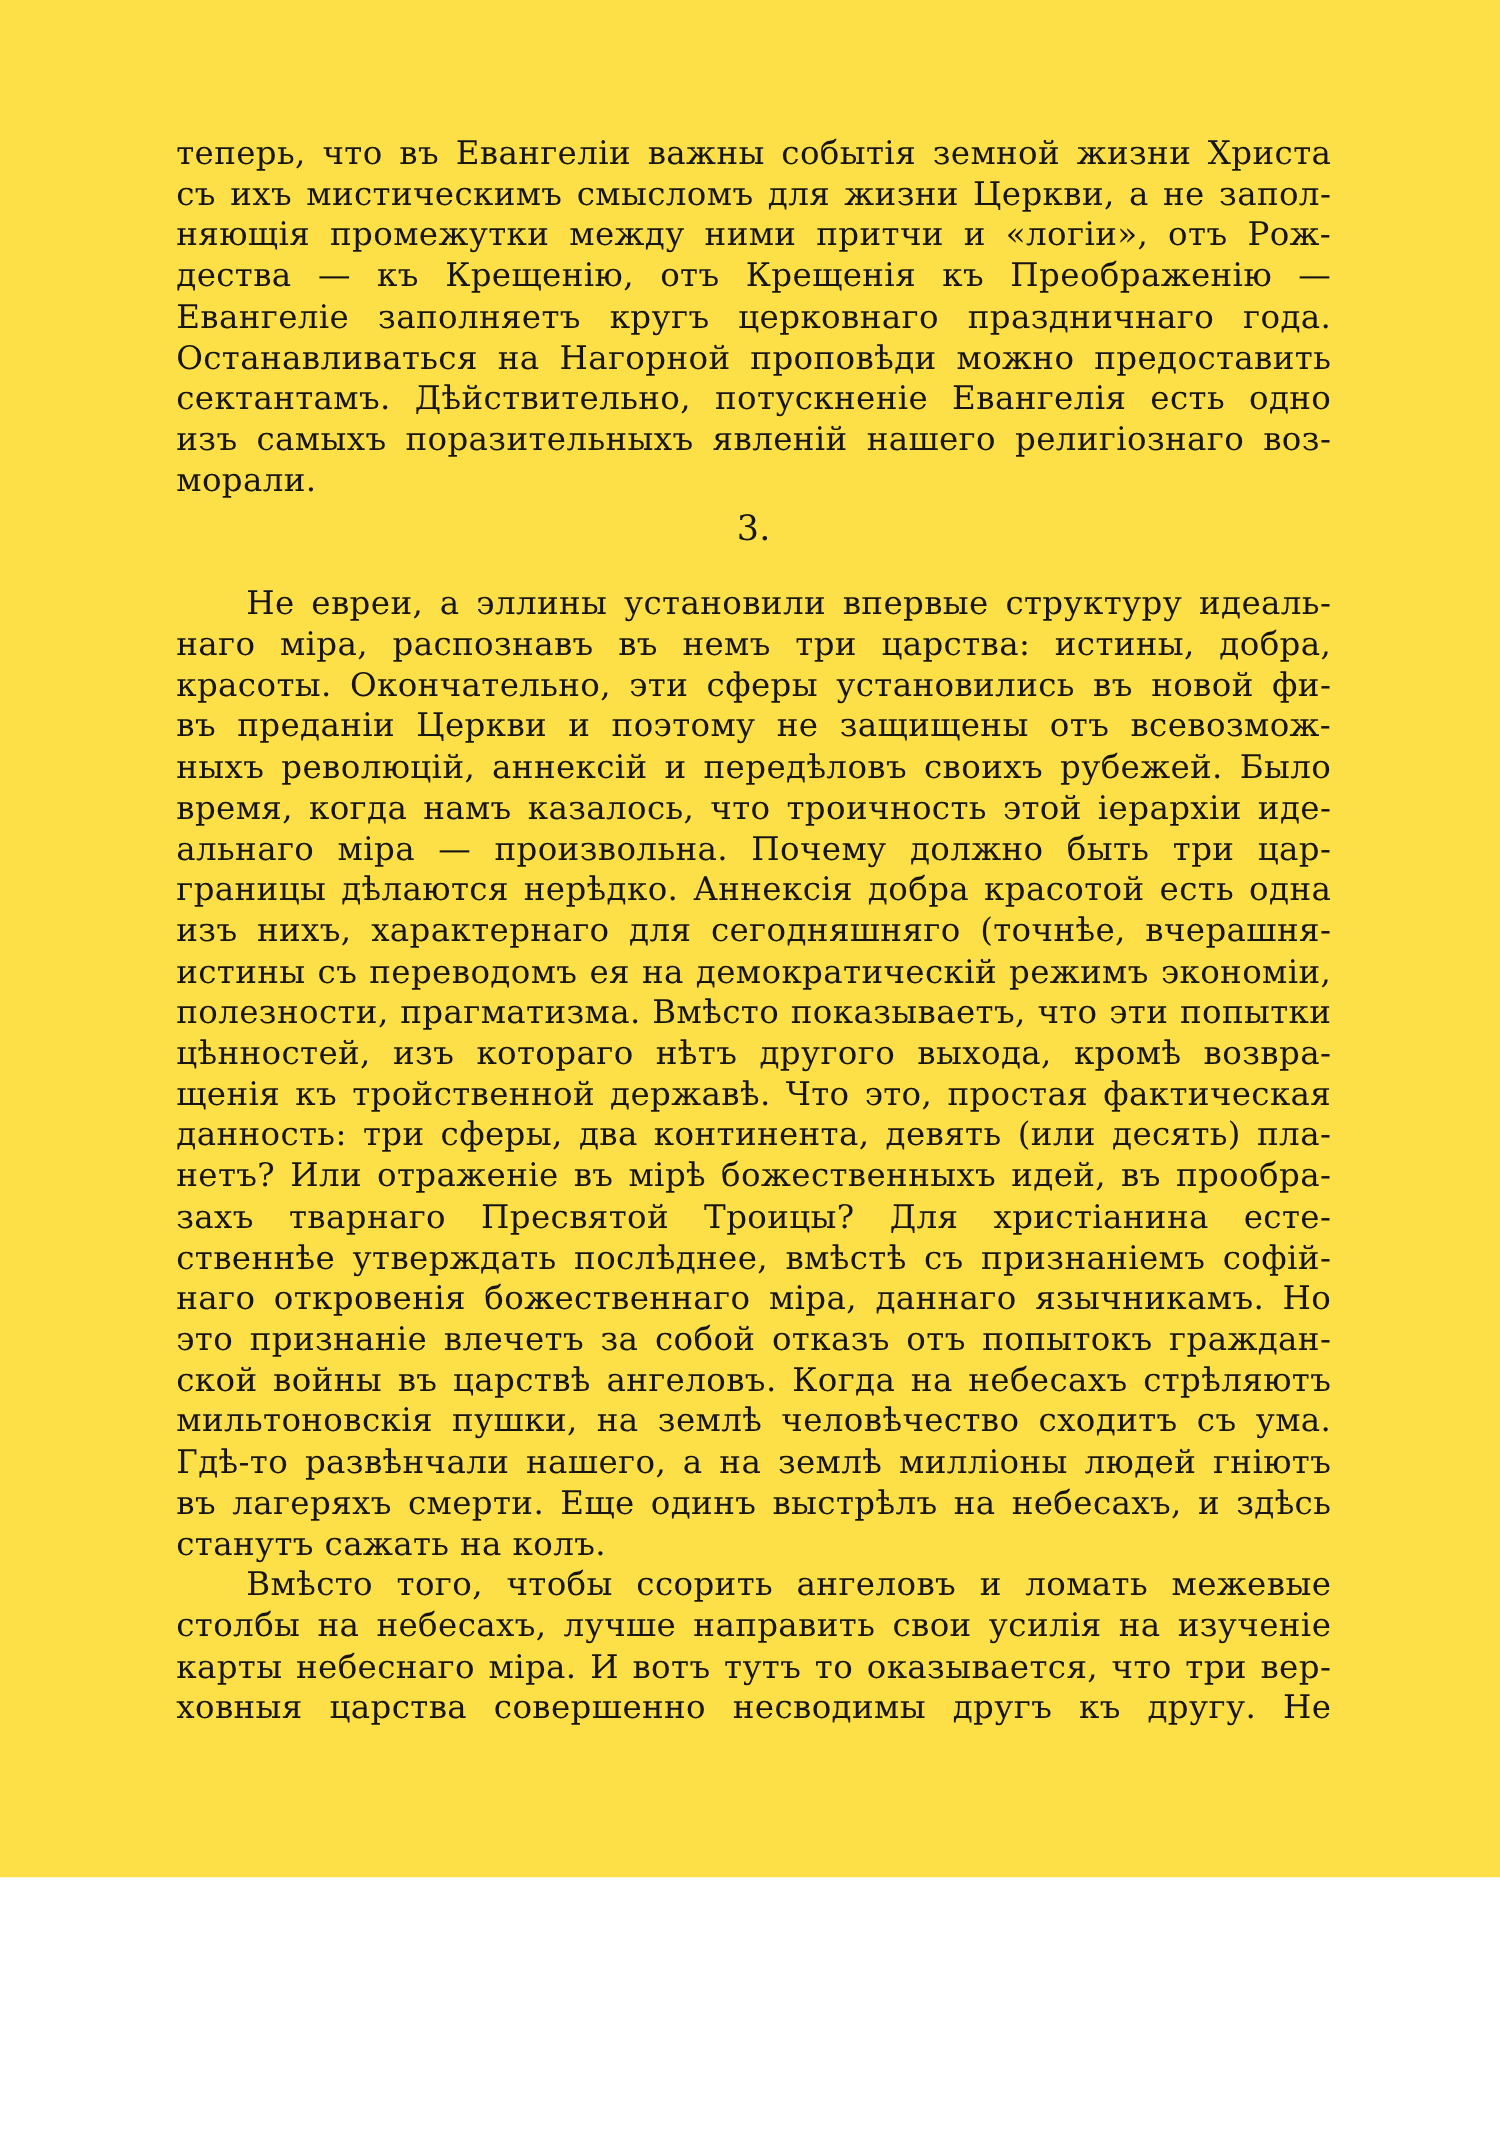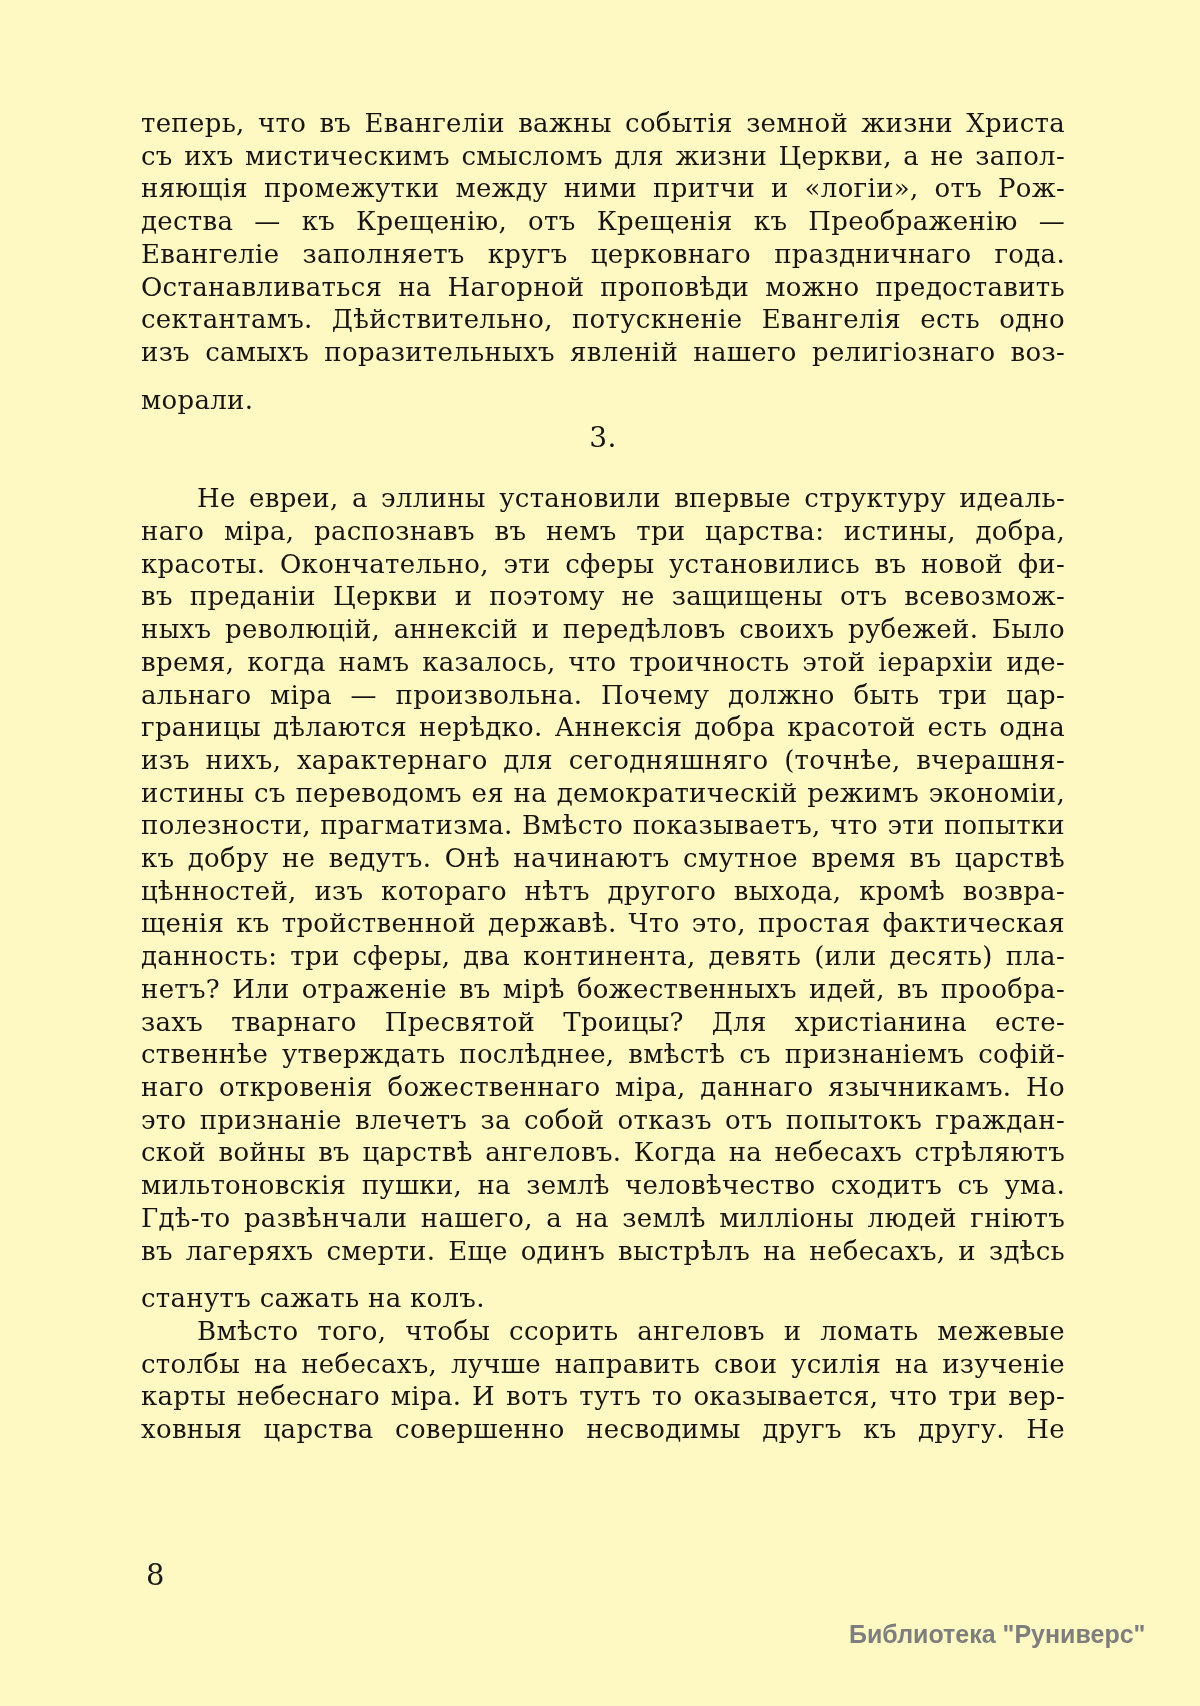--- a/index.html
+++ b/index.html
@@ -1,39 +1,39 @@
 <!DOCTYPE html>
 <html><head>
 <meta charset="utf-8">
 <style>
   html, body { margin: 0; padding: 0; background: #ffffff; }
   .page {
     position: relative;
     width: 1200px;
-    height: 1706px;
-    background: #fef9c3;
+    height: 1502px;
+    background: #fde047;
     overflow: hidden;
     font-family: "DejaVu Serif", serif;
     color: #171513;
   }
   .text-block {
     position: absolute;
     left: 141px;
     top: 107px;
     width: 924px;
     font-size: 26px;
     line-height: 32.7px;
     letter-spacing: 0.3px;
   }
   .paragraph { margin: 0; }
   .line {
     text-align: justify;
     text-align-last: justify;
   }
-  .line.short { text-align-last: left; margin-top: 15px; }
+  .line.short { text-align-last: left; }
   .indent-first .line:first-child { text-indent: 56px; }
   .section-heading {
     display: block;
     text-align: center;
     font-size: 28px;
     font-weight: normal;
     line-height: 36px;
     margin: 4px 0 26px 0;
   }
   .page-number {
@@ -75,21 +75,20 @@
         <div class="line">наго міра, распознавъ въ немъ три царства: истины, добра,</div>
         <div class="line">красоты. Окончательно, эти сферы установились въ новой фи-</div>
         <div class="line">въ преданіи Церкви и поэтому не защищены отъ всевозмож-</div>
         <div class="line">ныхъ революцій, аннексій и передѣловъ своихъ рубежей. Было</div>
         <div class="line">время, когда намъ казалось, что троичность этой іерархіи иде-</div>
         <div class="line">альнаго міра — произвольна. Почему должно быть три цар-</div>
         <div class="line">границы дѣлаются нерѣдко. Аннексія добра красотой есть одна</div>
         <div class="line">изъ нихъ, характернаго для сегодняшняго (точнѣе, вчерашня-</div>
         <div class="line">истины съ переводомъ ея на демократическій режимъ экономіи,</div>
         <div class="line">полезности, прагматизма. Вмѣсто показываетъ, что эти попытки</div>
-        <div class="line">къ добру не ведутъ. Онѣ начинаютъ смутное время въ царствѣ</div>
         <div class="line">цѣнностей, изъ котораго нѣтъ другого выхода, кромѣ возвра-</div>
         <div class="line">щенія къ тройственной державѣ. Что это, простая фактическая</div>
         <div class="line">данность: три сферы, два континента, девять (или десять) пла-</div>
         <div class="line">нетъ? Или отраженіе въ мірѣ божественныхъ идей, въ прообра-</div>
         <div class="line">захъ тварнаго Пресвятой Троицы? Для христіанина есте-</div>
         <div class="line">ственнѣе утверждать послѣднее, вмѣстѣ съ признаніемъ софій-</div>
         <div class="line">наго откровенія божественнаго міра, даннаго язычникамъ. Но</div>
         <div class="line">это признаніе влечетъ за собой отказъ отъ попытокъ граждан-</div>
         <div class="line">ской войны въ царствѣ ангеловъ. Когда на небесахъ стрѣляютъ</div>
         <div class="line">мильтоновскія пушки, на землѣ человѣчество сходитъ съ ума.</div>

